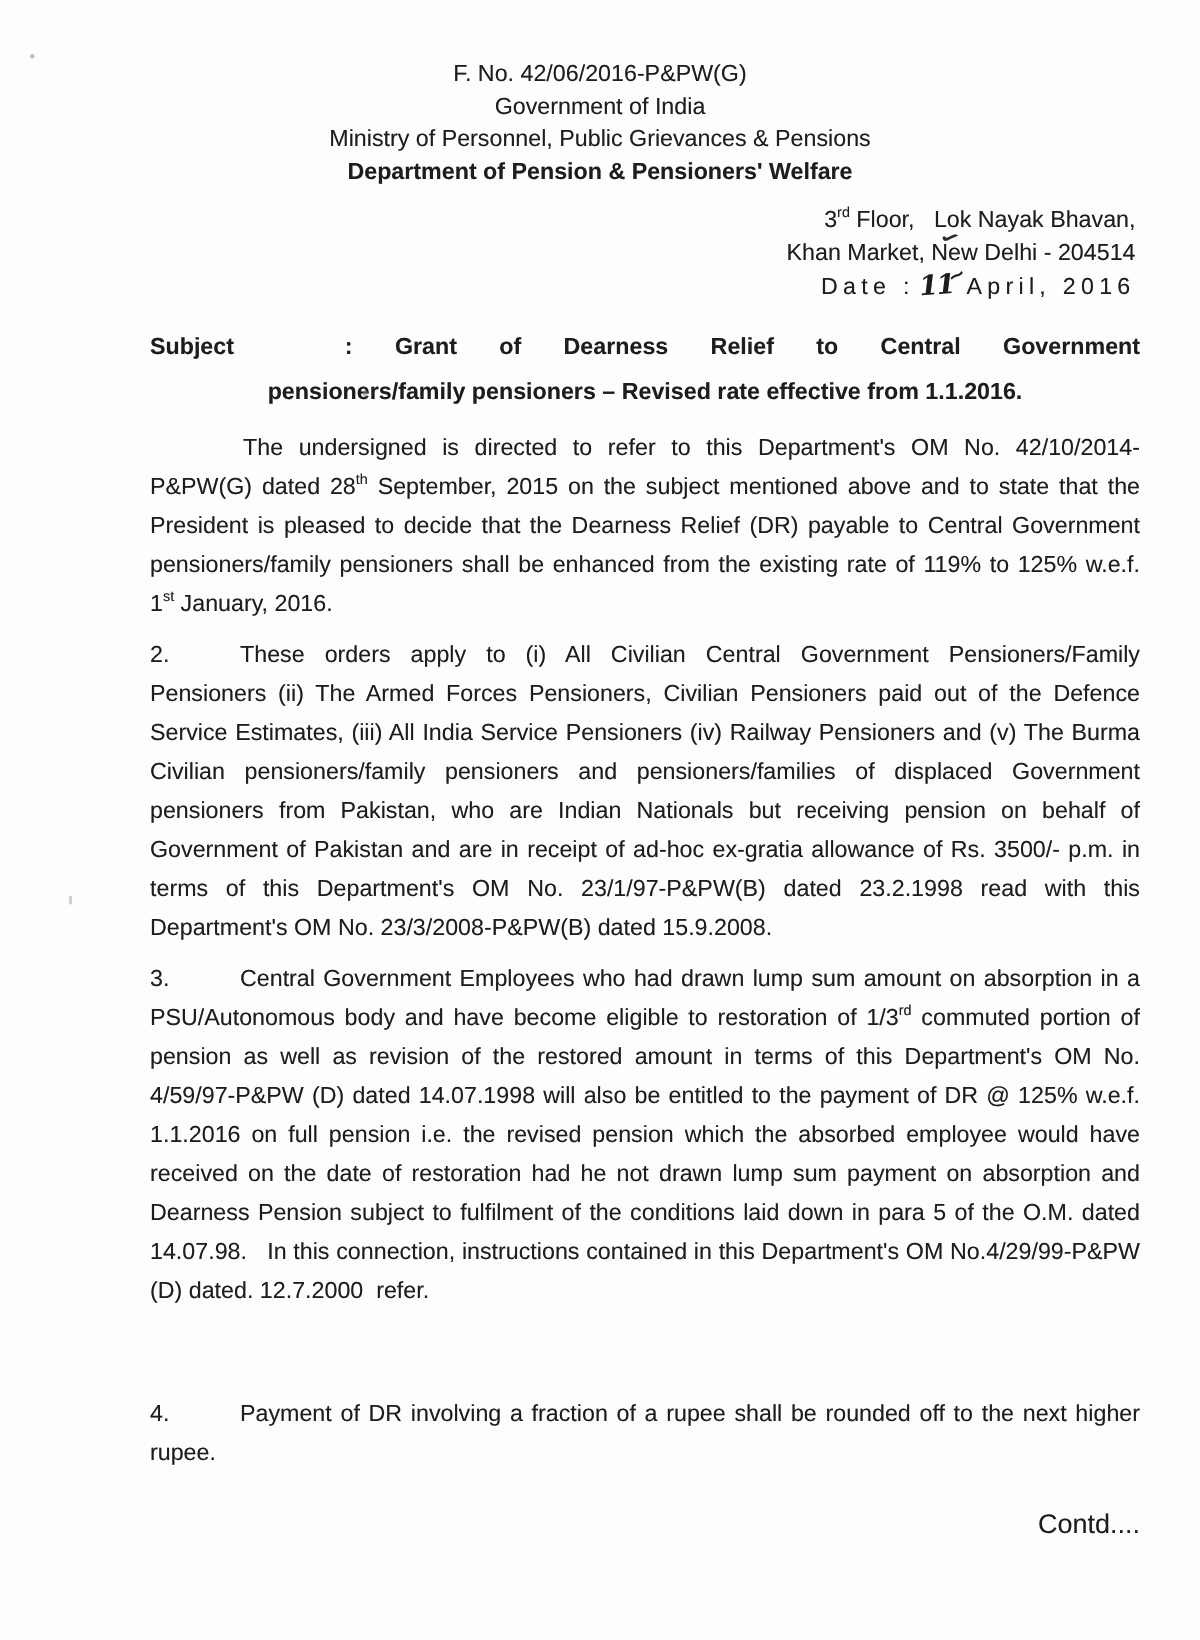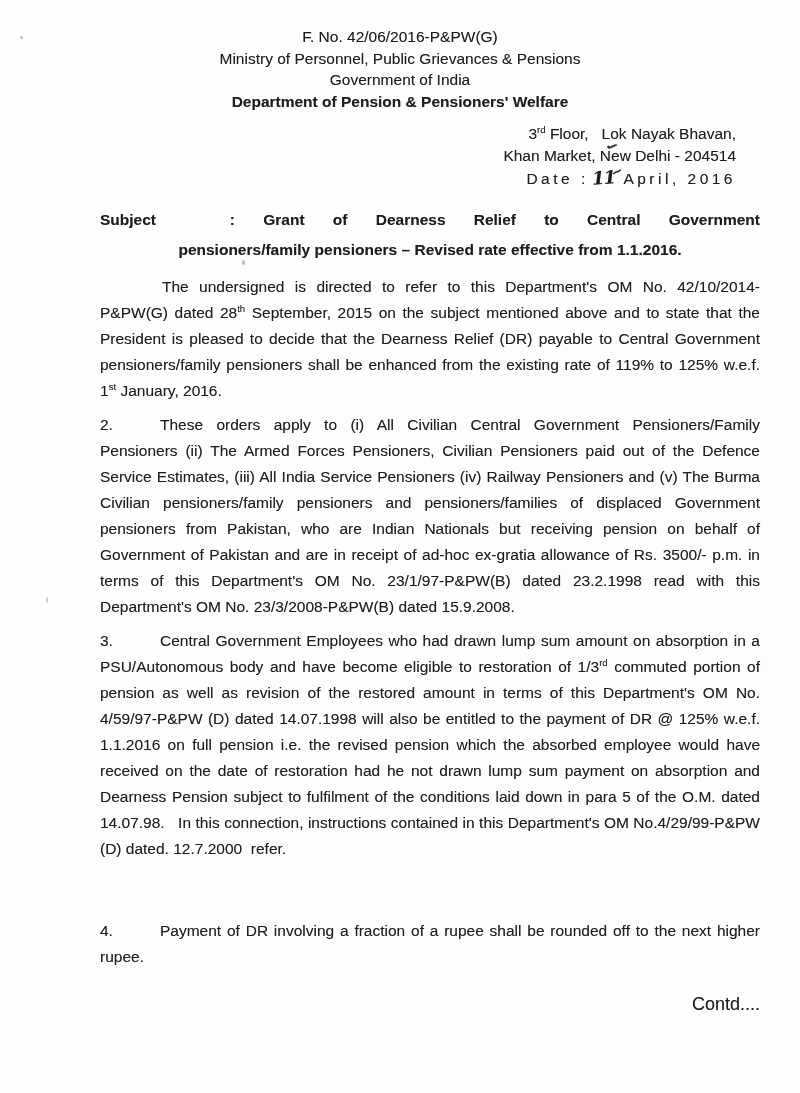--- a/index.html
+++ b/index.html
@@ -10,31 +10,31 @@
     background: #fdfdfd;
     overflow: hidden;
     font-family: "Liberation Sans", sans-serif;
     color: #1d1d1d;
     text-shadow: 0 0 0.4px rgba(0,0,0,0.35);
   }
   .bold { font-weight: bold; }
 
   
   .doc-header {
-    padding-top: 26px;
+    padding-top: 39px;
     text-align: center;
     font-size: 15.5px;
     line-height: 21.5px;
   }
 
   
   .addr {
     margin-top: 11px;
     text-align: right;
-    padding-right: 64px;
+    padding-right: 43px;
     font-size: 15.5px;
     line-height: 21.5px;
     margin-left: 40px;
   }
   .rel { position: relative; }
   .new-caret {
     position: absolute;
     top: -9px;
     right: 120px;
     font-size: 10px;
@@ -113,22 +113,22 @@
 </head>
 <body>
 
 <div class="page">
   <div class="speck s1"></div>
   <div class="speck s2"></div>
   <div class="speck s3"></div>
 
   <header class="doc-header">
     <div>F. No. 42/06/2016-P&amp;PW(G)</div>
+    <div>Government of India</div>
     <div>Ministry of Personnel, Public Grievances &amp; Pensions</div>
-    <div>Government of India</div>
     <div class="bold">Department of Pension &amp; Pensioners' Welfare</div>
   </header>
 
   <div class="addr">
     <div>3<sup>rd</sup> Floor,&nbsp;&nbsp; Lok Nayak Bhavan,</div>
     <div class="rel">
       <span class="new-caret">✓</span>
       <span>Khan Market, New Delhi - 204514</span>
     </div>
     <div class="date-line">

